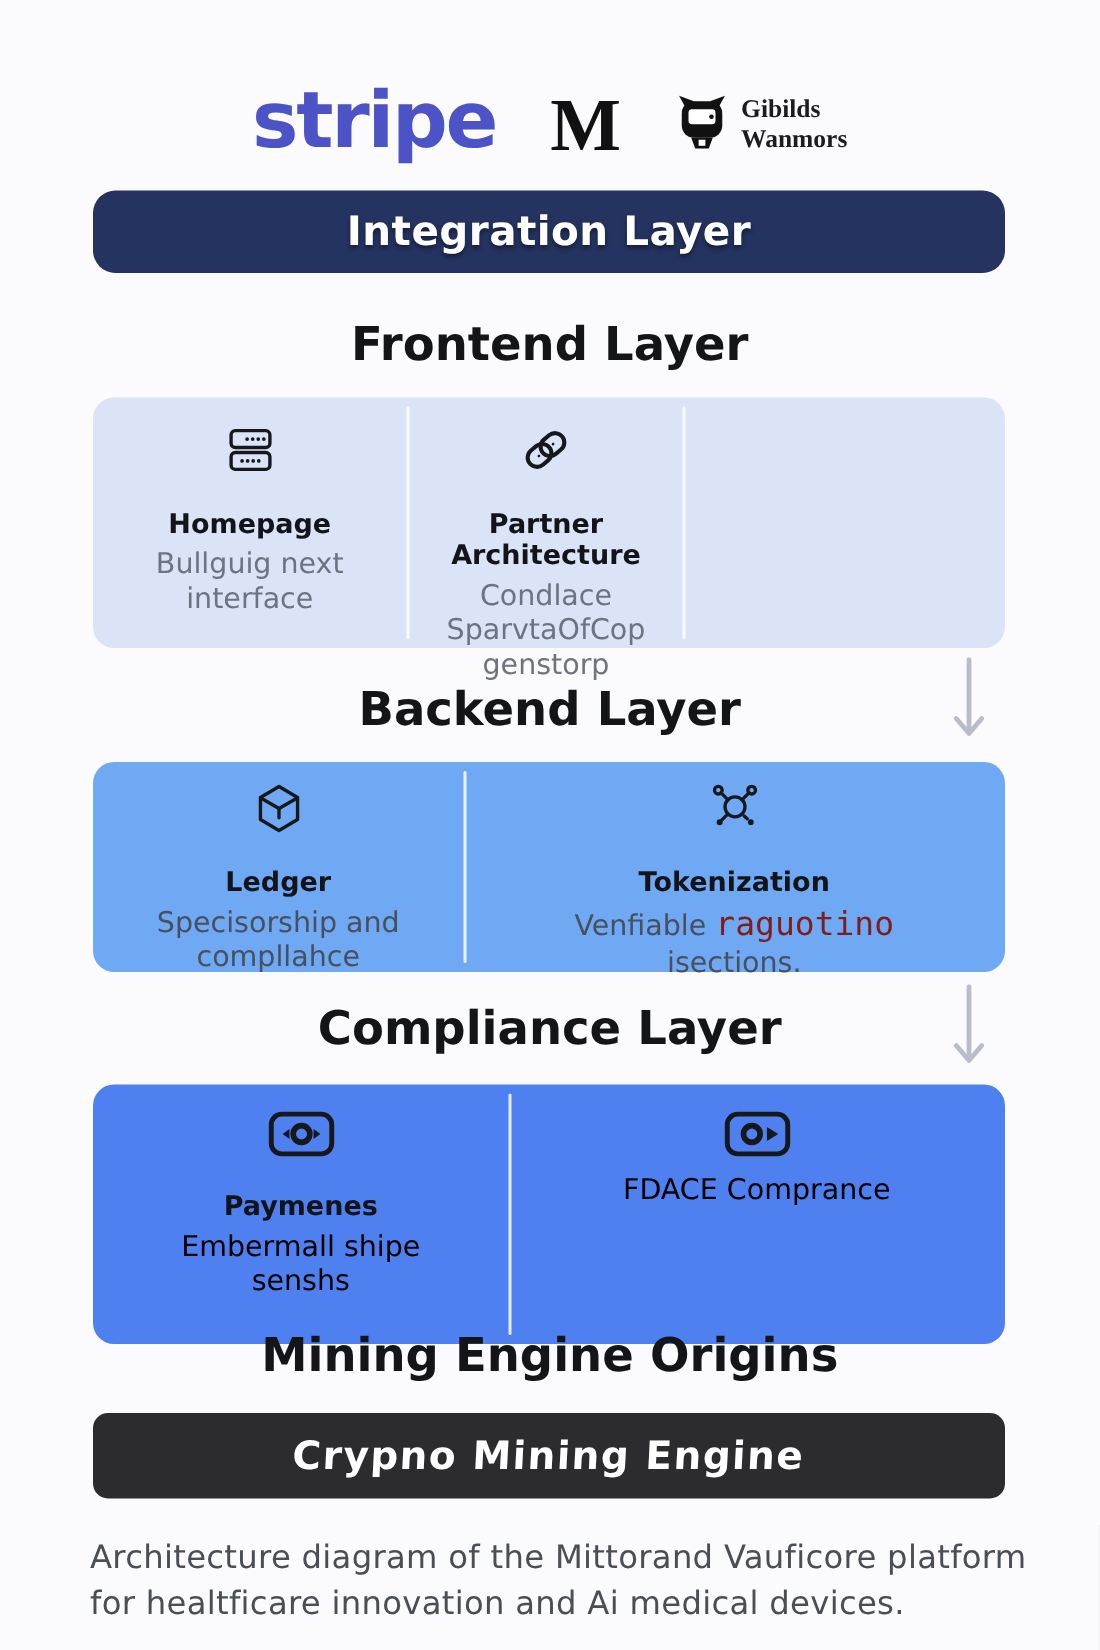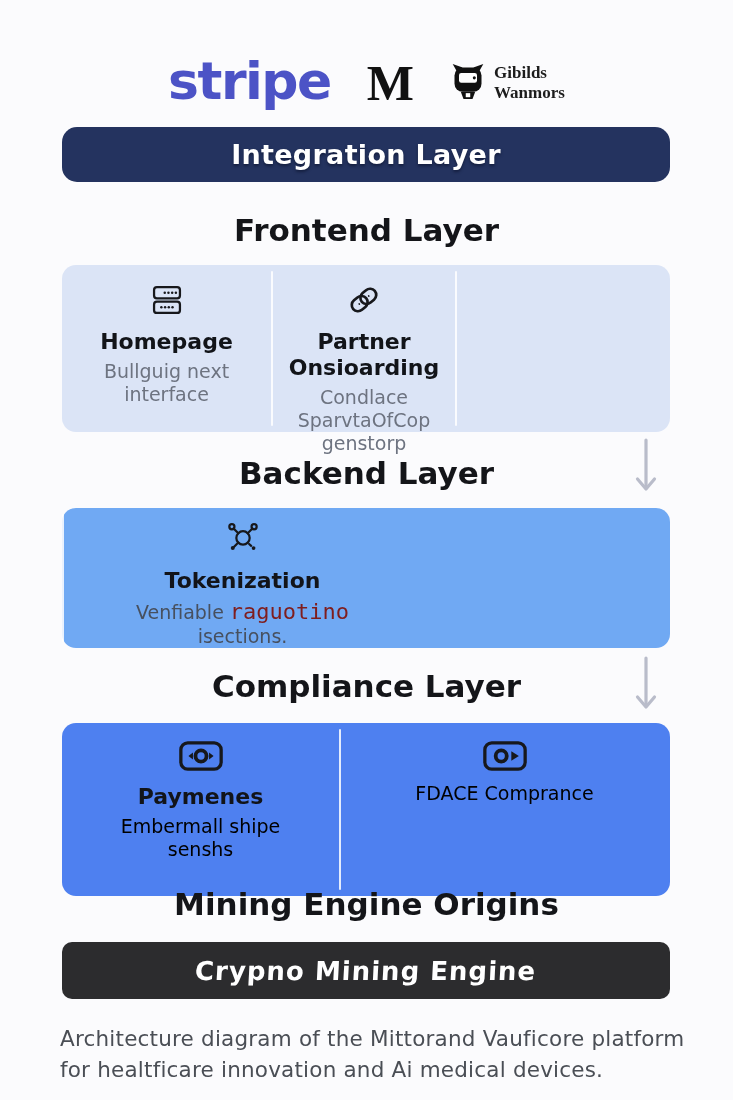--- a/index.html
+++ b/index.html
@@ -49,22 +49,22 @@
   .col { display:flex; flex-direction:column; align-items:center;
     text-align:center; }
   .card-frontend .col { padding-top:17px; }
   .card-backend .col { padding-top:13px; }
   .card-compliance .col { padding-top:16px; }
 
   .divider { width:2px; background:rgba(255,255,255,.85); margin:6px 0;
     border-radius:1px; }
 
   .card-icon { flex:0 0 auto; }
-  .card-title { font-size:22px; font-weight:700; color:#121419; line-height:1.18;
-    margin-top:7px; }
+  .card-title { font-size:18px; font-weight:700; color:#121419; line-height:1.18;
+    margin-top:17px; }
   .card-sub { font-size:19px; line-height:1.2; margin-top:5px; }
   .card-frontend .card-sub { color:#6d7380; }
   .card-backend .card-sub { color:#47505f; }
   .card-compliance .card-sub { color:#000000; }
   .sub-highlight { color:#7f1d1d; font-family:"DejaVu Sans Mono", monospace;
     font-size:22px; }
 
   
   .card-frontend .c1 { width:209px; } .card-frontend .c2 { width:182px; }
   .card-frontend .c3 { width:213px; }
@@ -141,35 +141,46 @@
       <span class="card-icon">
         <svg width="36" height="36" viewBox="0 0 32 32" fill="none" stroke="#17181c" stroke-width="2.4" stroke-linecap="round">
           <g transform="rotate(-40 16 16)">
             <rect x="3.5" y="10.5" width="15" height="11" rx="5.5"></rect>
             <rect x="13.5" y="10.5" width="15" height="11" rx="5.5"></rect>
             <circle cx="10.5" cy="16" r="0.8" fill="#17181c" stroke="none"></circle>
             <circle cx="21.5" cy="16" r="0.8" fill="#17181c" stroke="none"></circle>
           </g>
         </svg>
       </span>
-      <div class="card-title w180">Partner Onsioarding</div>
+      <div class="card-title w180">Partner Architecture</div>
       <div class="card-sub w160">Condlace SparvtaOfCop genstorp</div>
     </div>
     <div class="divider"></div>
   </div>
 
   <div class="layer-heading h-backend">Backend Layer</div>
   <span class="flow-arrow arrow-1">
     <svg width="26" height="60" viewBox="0 0 26 60" fill="none" stroke="#b9bcca" stroke-width="3.2" stroke-linecap="round" stroke-linejoin="round">
       <path d="M13 3 V50"></path>
         <path d="M4.5 42 L13 52 L21.5 42"></path>
     </svg>
   </span>
 
   <div class="card card-backend">
+    <div class="col c1">
+      <span class="card-icon">
+        <svg width="36" height="36" viewBox="0 0 32 32" fill="none" stroke="#17181c" stroke-width="2" stroke-linecap="round" stroke-linejoin="round">
+          <path d="M16 3 L27 9.5 V22.5 L16 29 L5 22.5 V9.5 Z"></path>
+          <path d="M6.5 10.5 L16 16 L25.5 10.5"></path>
+          <path d="M16 16 V21.5"></path>
+        </svg>
+      </span>
+      <div class="card-title">Ledger</div>
+      <div class="card-sub w160">Specisorship and compllahce</div>
+    </div>
     <div class="divider"></div>
     <div class="col c2">
       <span class="card-icon">
         <svg width="40" height="36" viewBox="0 0 36 32" fill="none" stroke="#17181c" stroke-width="2" stroke-linecap="round">
           <circle cx="18" cy="15" r="6"></circle>
           <path d="M13.8 10.8 L9.5 6.5"></path>
             <circle cx="8" cy="5" r="2.3"></circle>
           <path d="M22.2 10.8 L26.5 6.5"></path>
             <circle cx="28" cy="5" r="2.3"></circle>
           <path d="M13.8 19.2 L10 23"></path>

